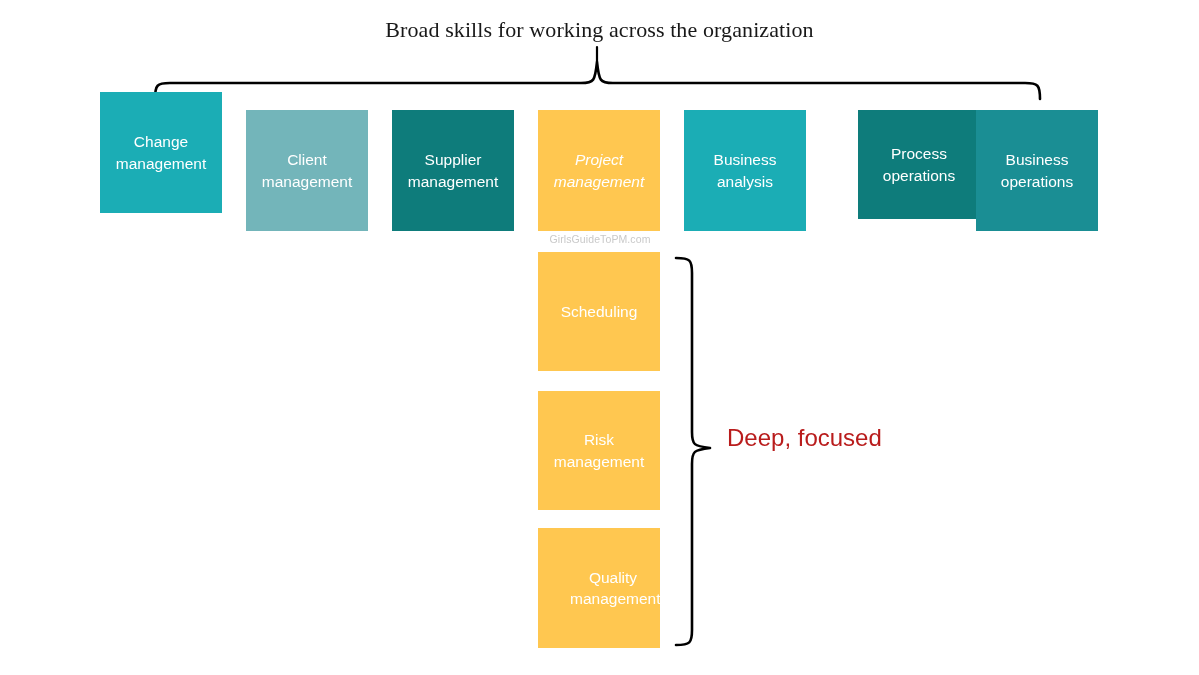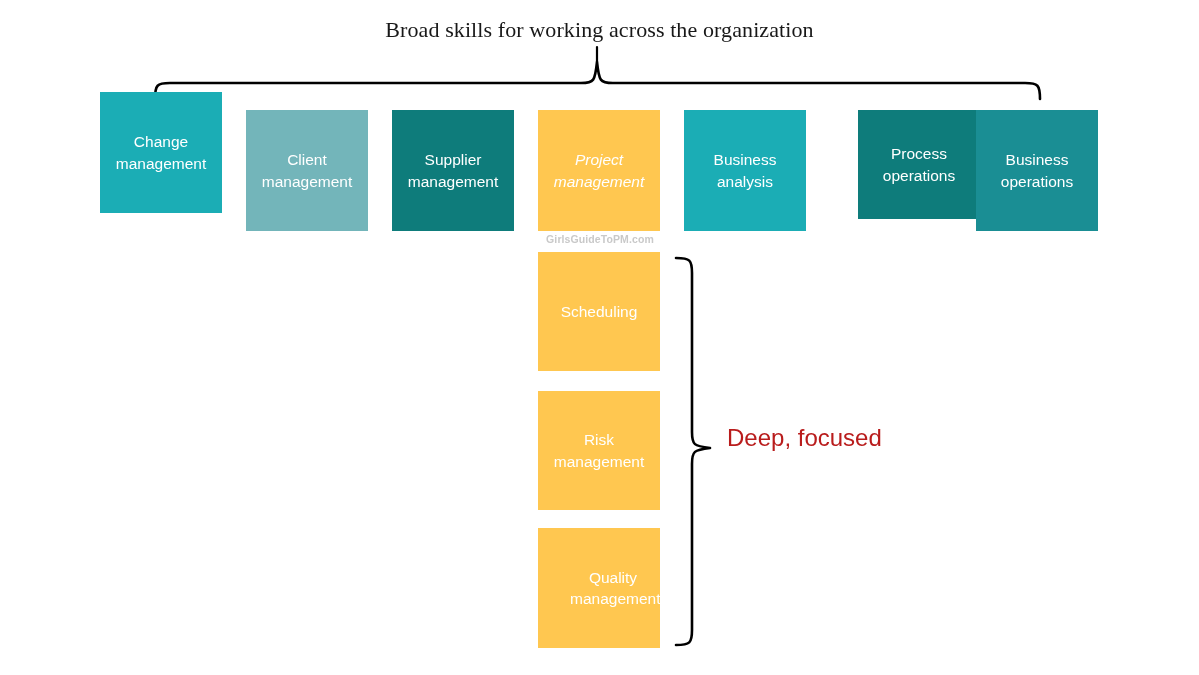--- a/index.html
+++ b/index.html
@@ -69,21 +69,20 @@
   .watermark {
     position: absolute;
     left: 537px;
     top: 233px;
     width: 126px;
     text-align: center;
     font-size: 10.5px;
     color: #c9c9c9;
     letter-spacing: 0.1px;
     white-space: nowrap;
-    font-weight: bold;
   }
 
   
   .side-caption {
     position: absolute;
     left: 727px;
     top: 422px;
     width: 230px;
     font-size: 24px;
     line-height: 1.32;

